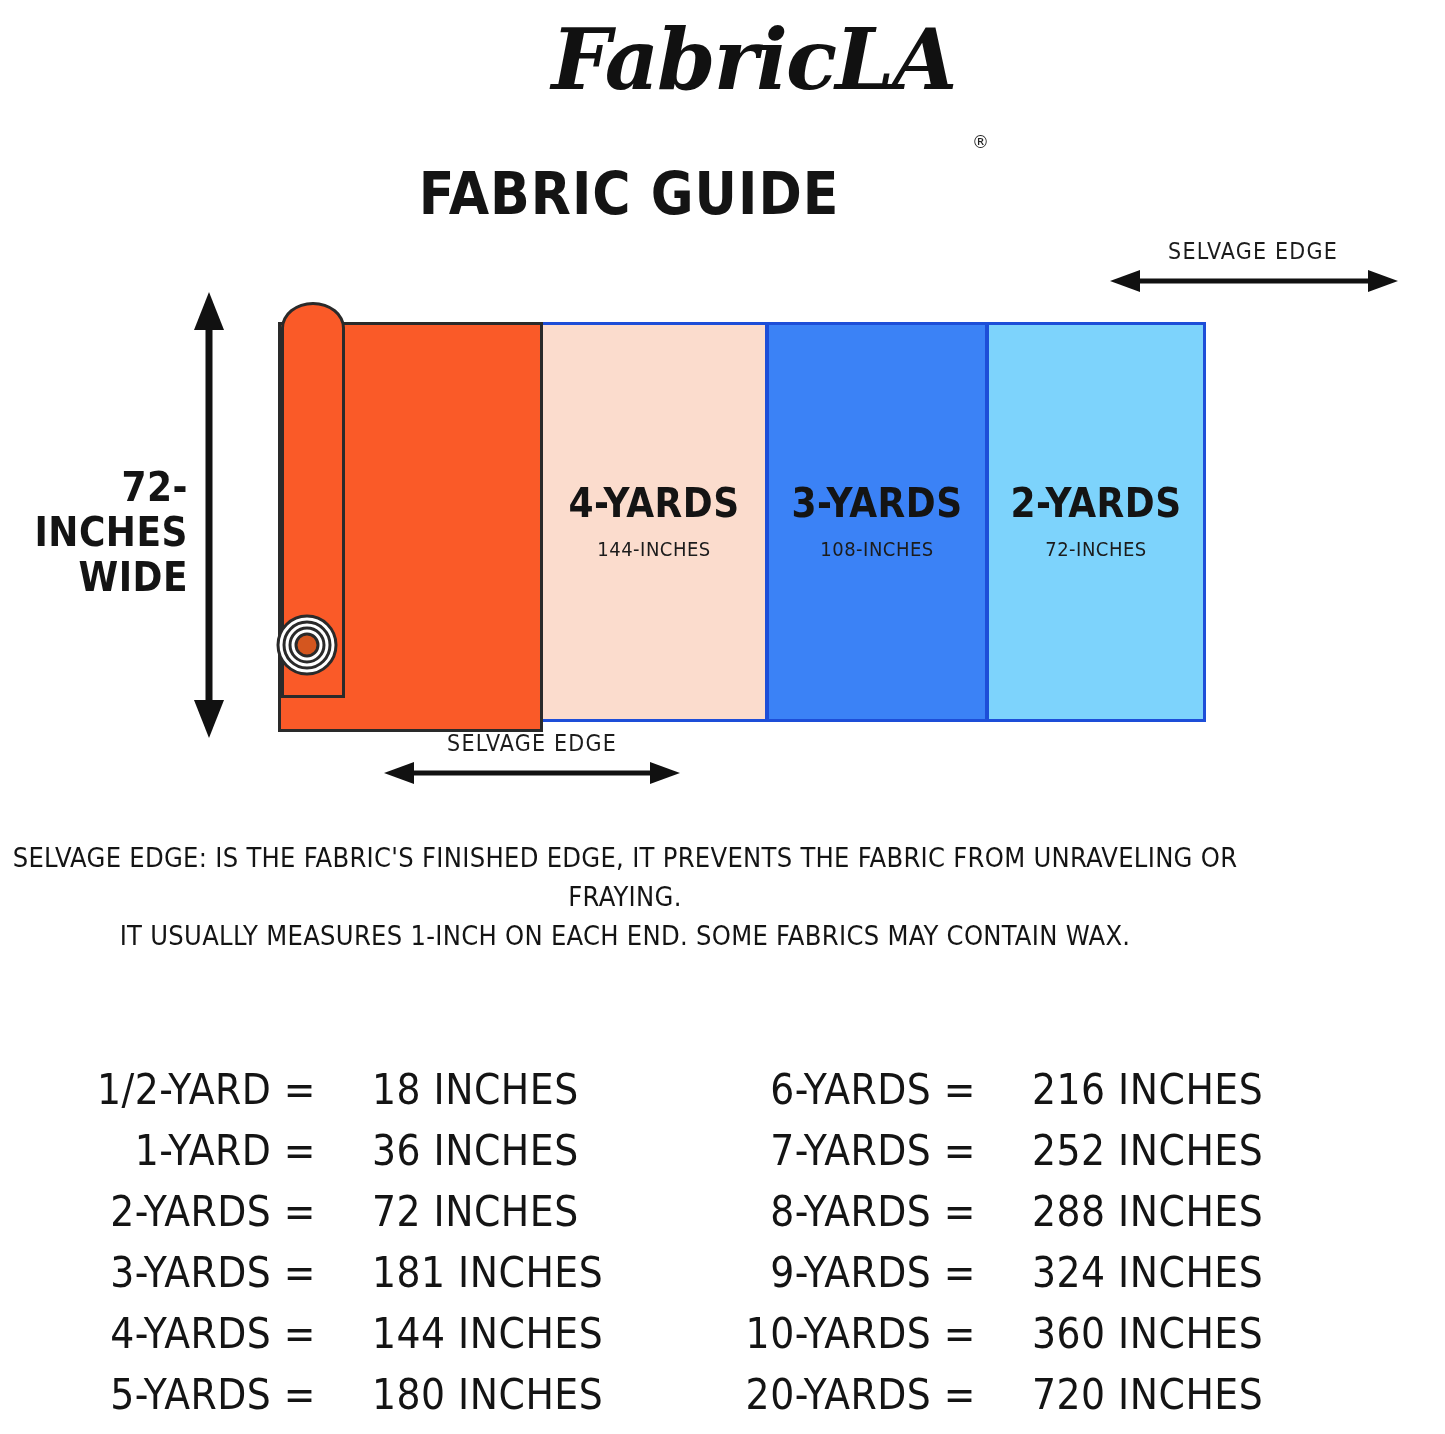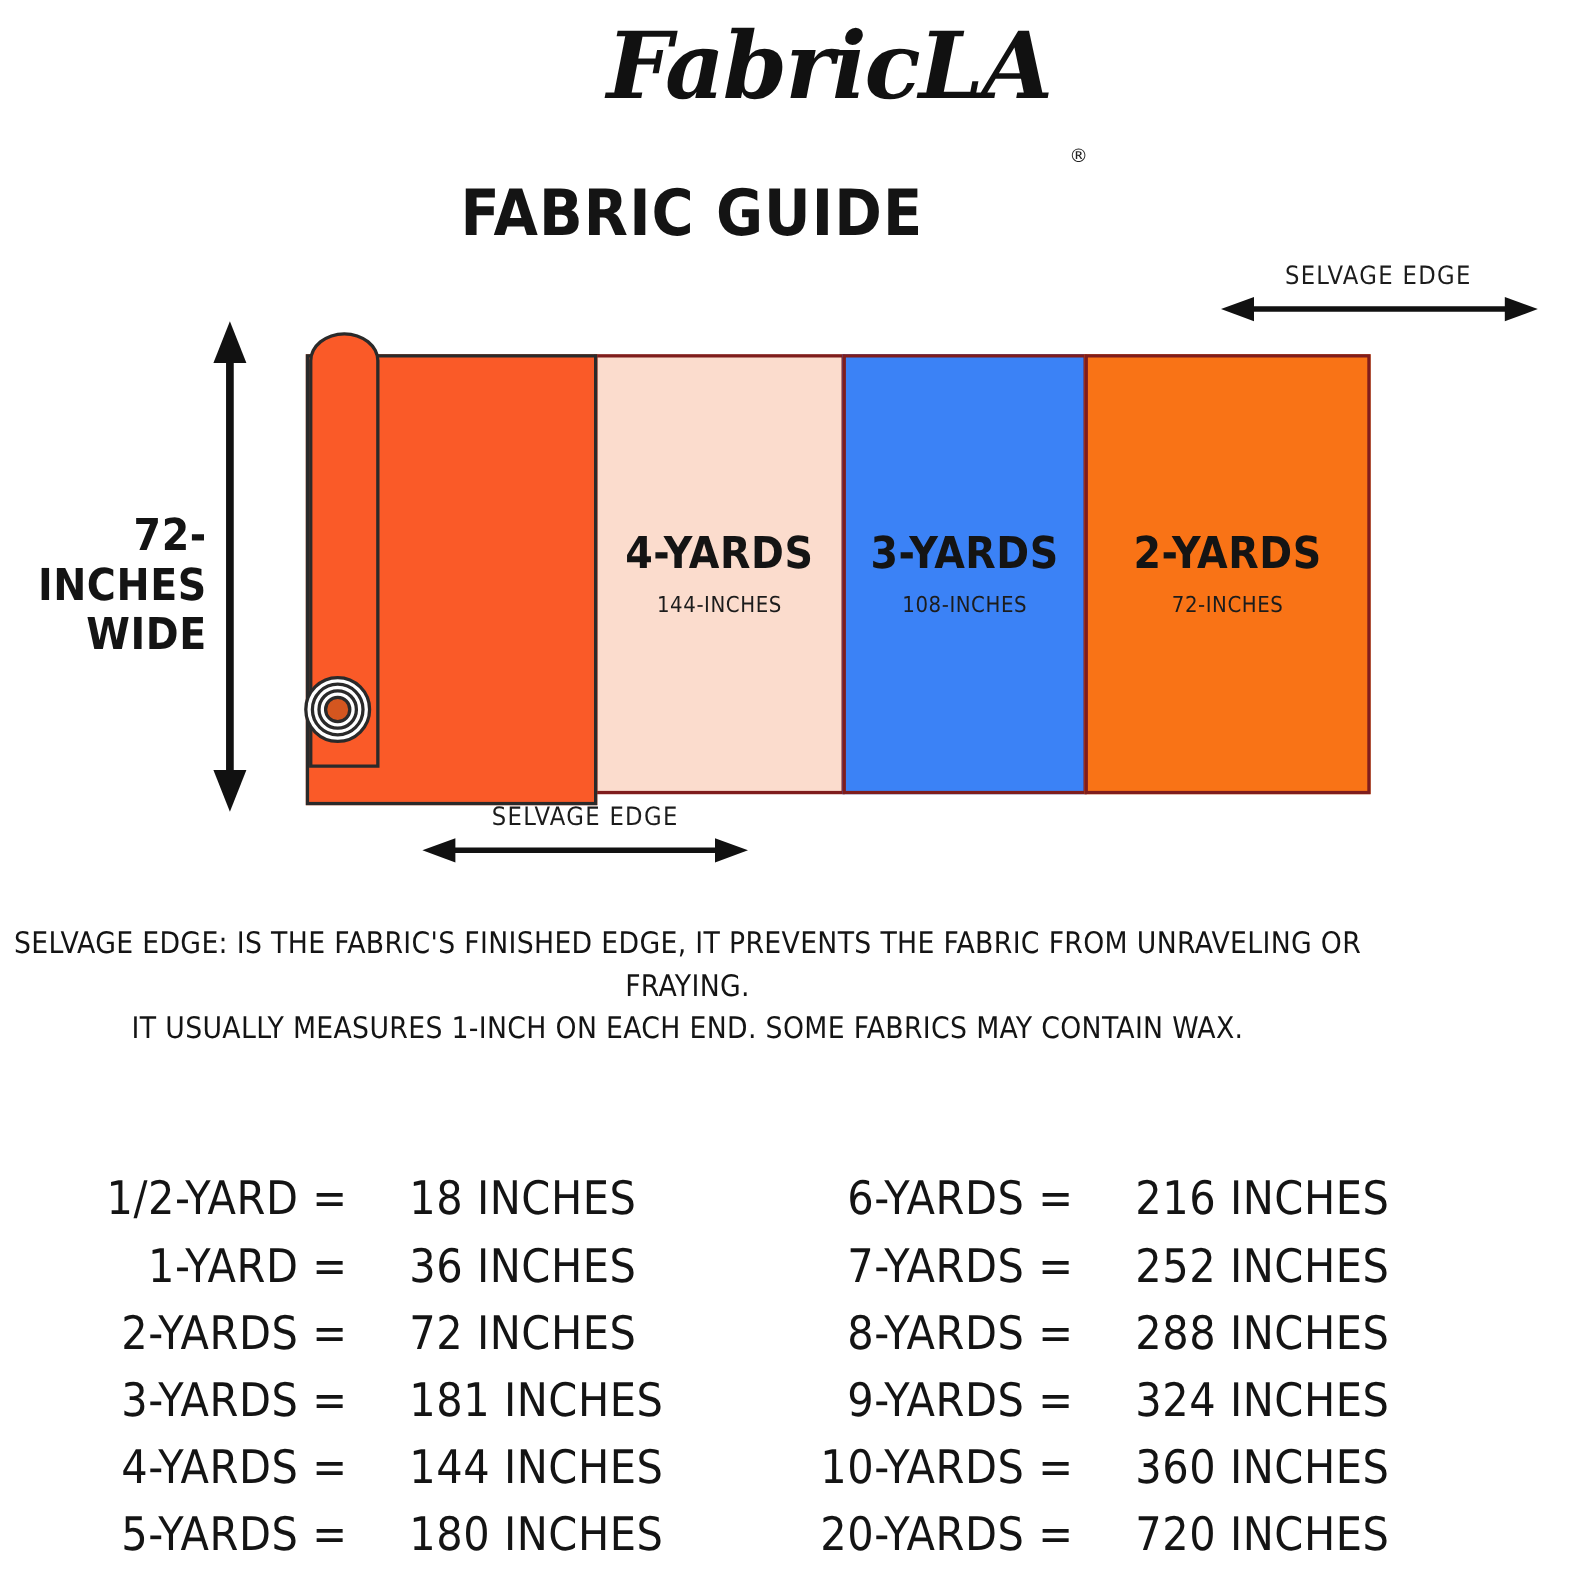--- a/index.html
+++ b/index.html
@@ -58,21 +58,21 @@
     top: 230px;
     left: 0;
     width: 1445px;
     height: 590px;
   }
 
   .fabric-panel {
     position: absolute;
     top: 92px;
     height: 400px;
-    border: 3px solid #7f1d1d;
+    border: 3px solid #1d4ed8;
     box-sizing: border-box;
     display: flex;
     flex-direction: column;
     align-items: center;
     justify-content: center;
   }
   .panel-label {
     font-family: "DejaVu Sans Condensed", "Liberation Sans Narrow", "Liberation Sans", sans-serif;
     font-weight: bold;
     font-size: 40px;
@@ -260,21 +260,21 @@
   <div class="fabric-panel" style="left:540px; width:228px; background:#fbdccd;">
     <div class="panel-label">4-YARDS</div>
     <div class="panel-sub">144-INCHES</div>
   </div>
 
   <div class="fabric-panel" style="left:766px; width:222px; background:#3b82f6;">
     <div class="panel-label">3-YARDS</div>
     <div class="panel-sub">108-INCHES</div>
   </div>
 
-  <div class="fabric-panel" style="left:986px; width:260px; background:#f97316;">
+  <div class="fabric-panel" style="left:986px; width:220px; background:#7dd3fc;">
     <div class="panel-label">2-YARDS</div>
     <div class="panel-sub">72-INCHES</div>
   </div>
 
 
   <div id="roll-body"></div>
   <div id="roll-top"></div>
   <svg id="roll-core" viewBox="0 0 62 62">
     <circle cx="31" cy="31" r="29" fill="#ffffff" stroke="#2a2a2a" stroke-width="3"></circle>
     <circle cx="31" cy="31" r="23" fill="#ffffff" stroke="#2a2a2a" stroke-width="3"></circle>

